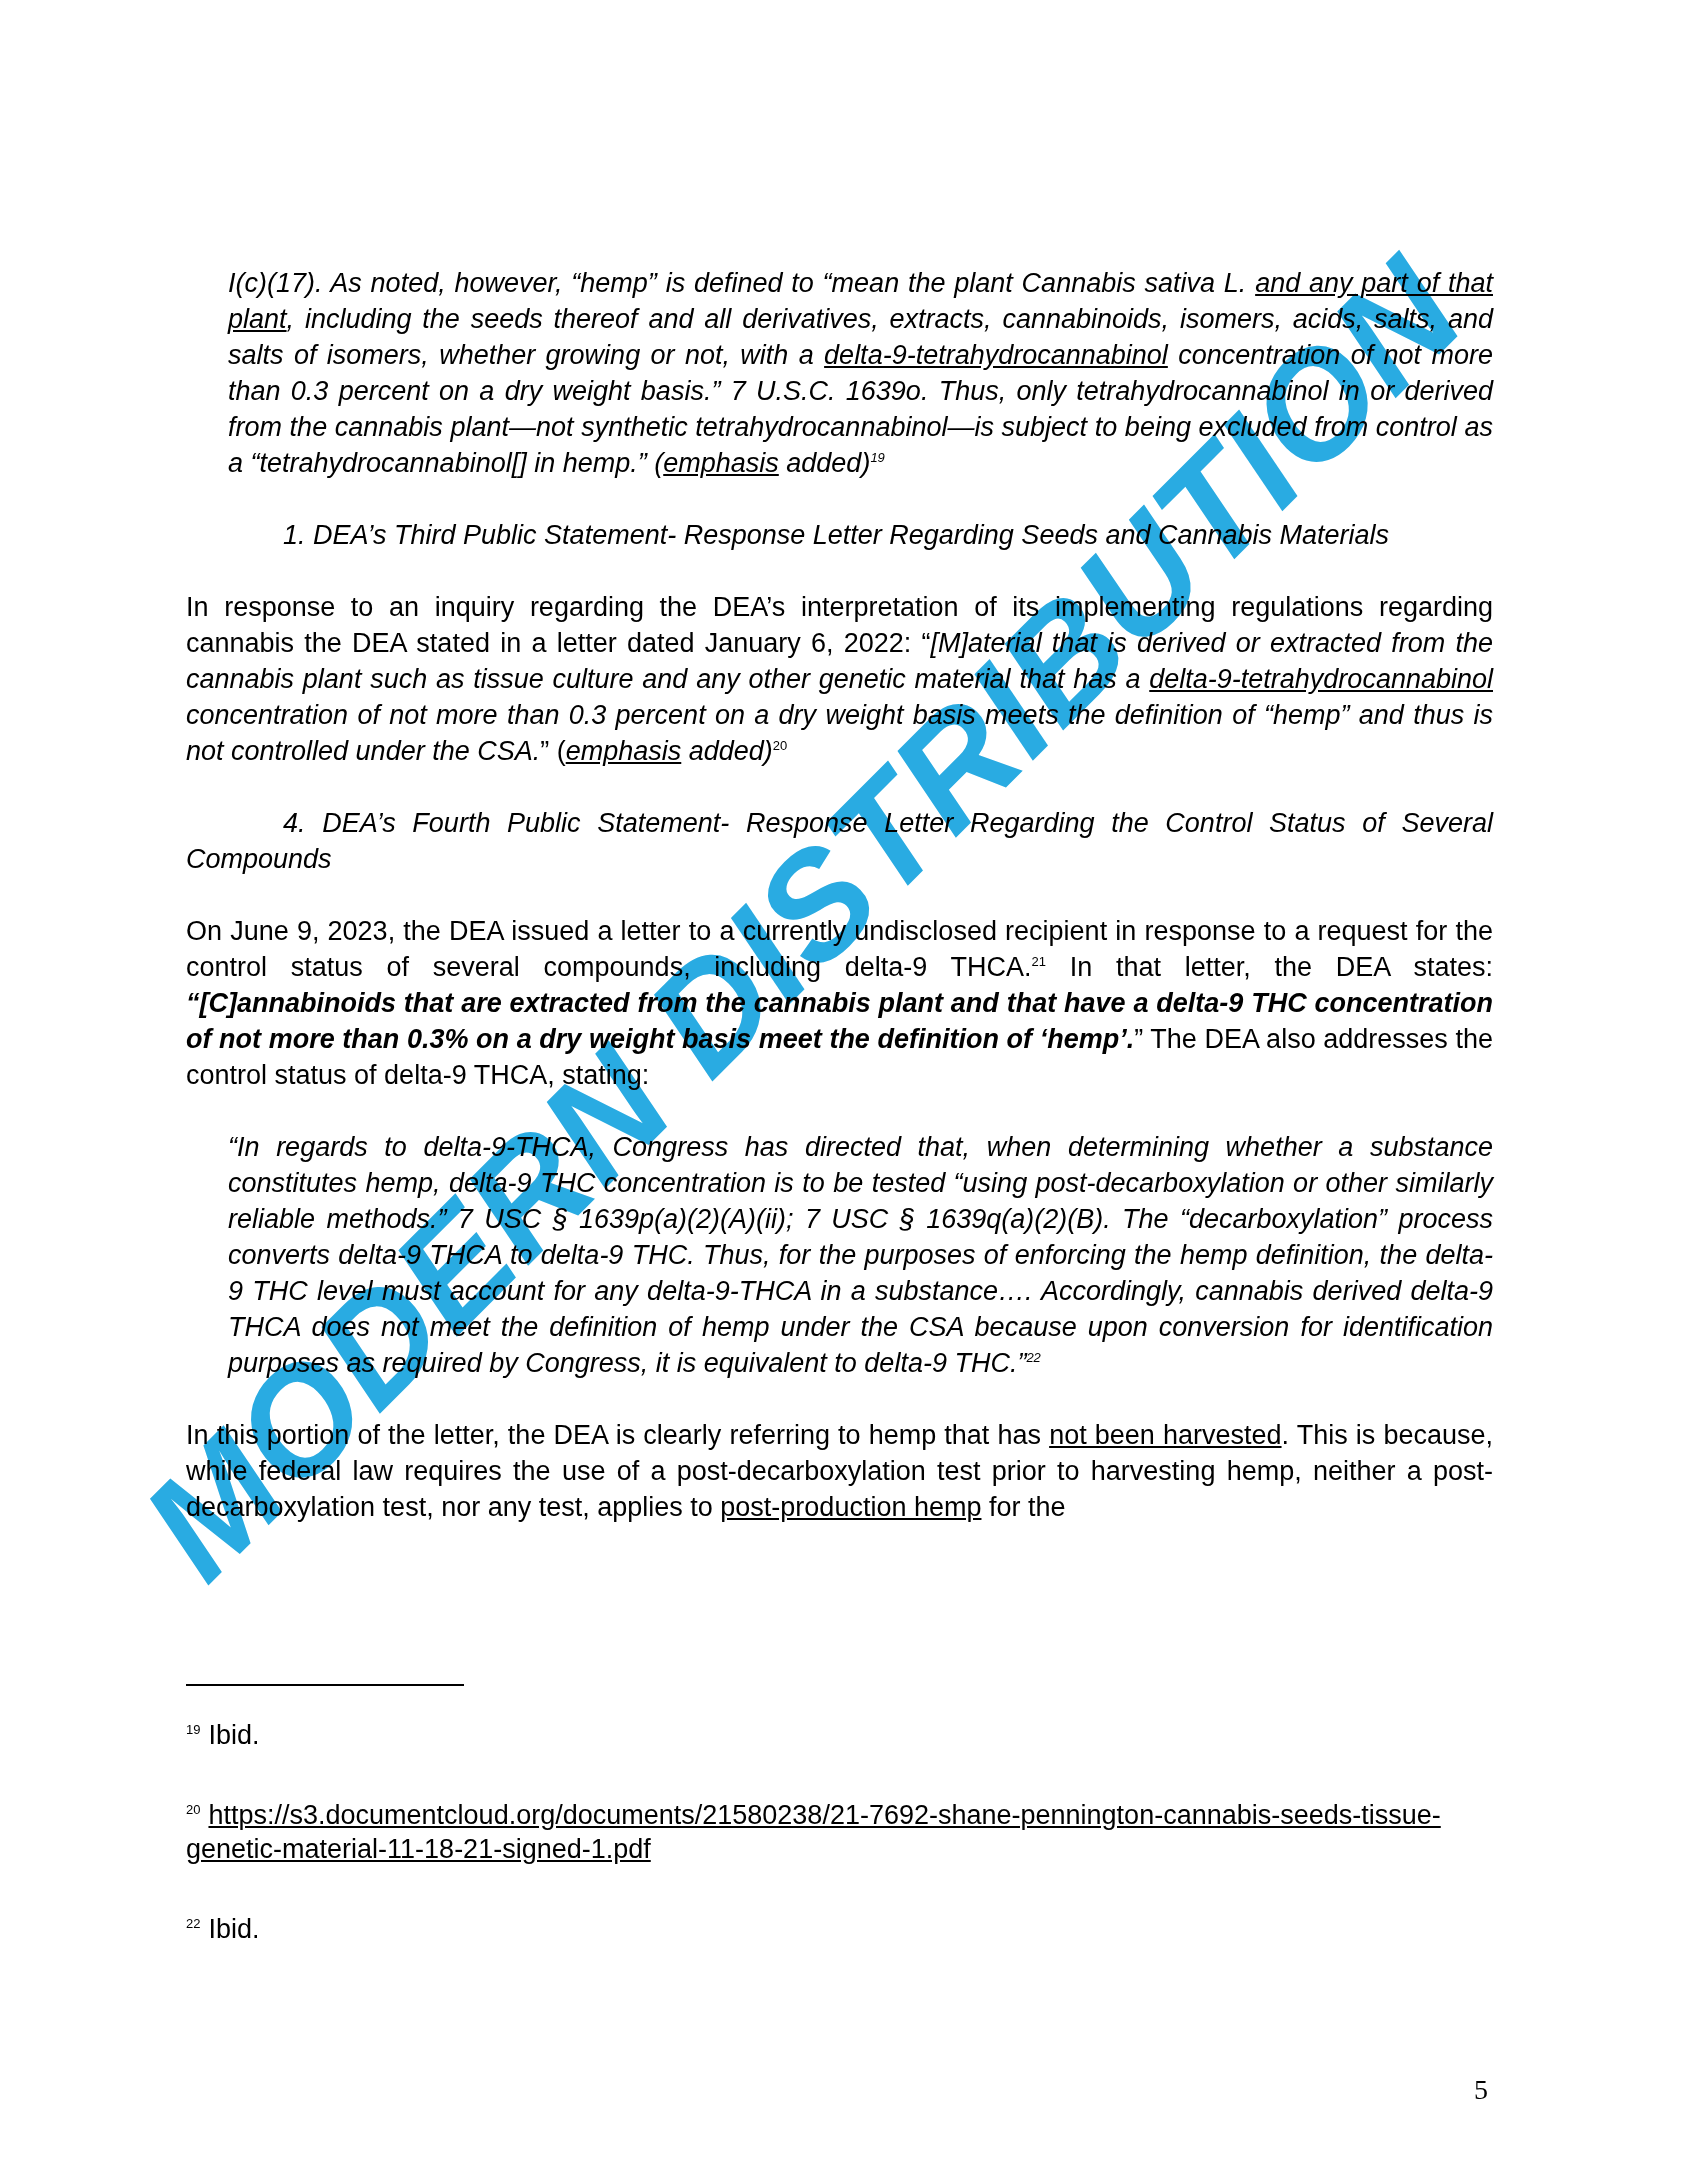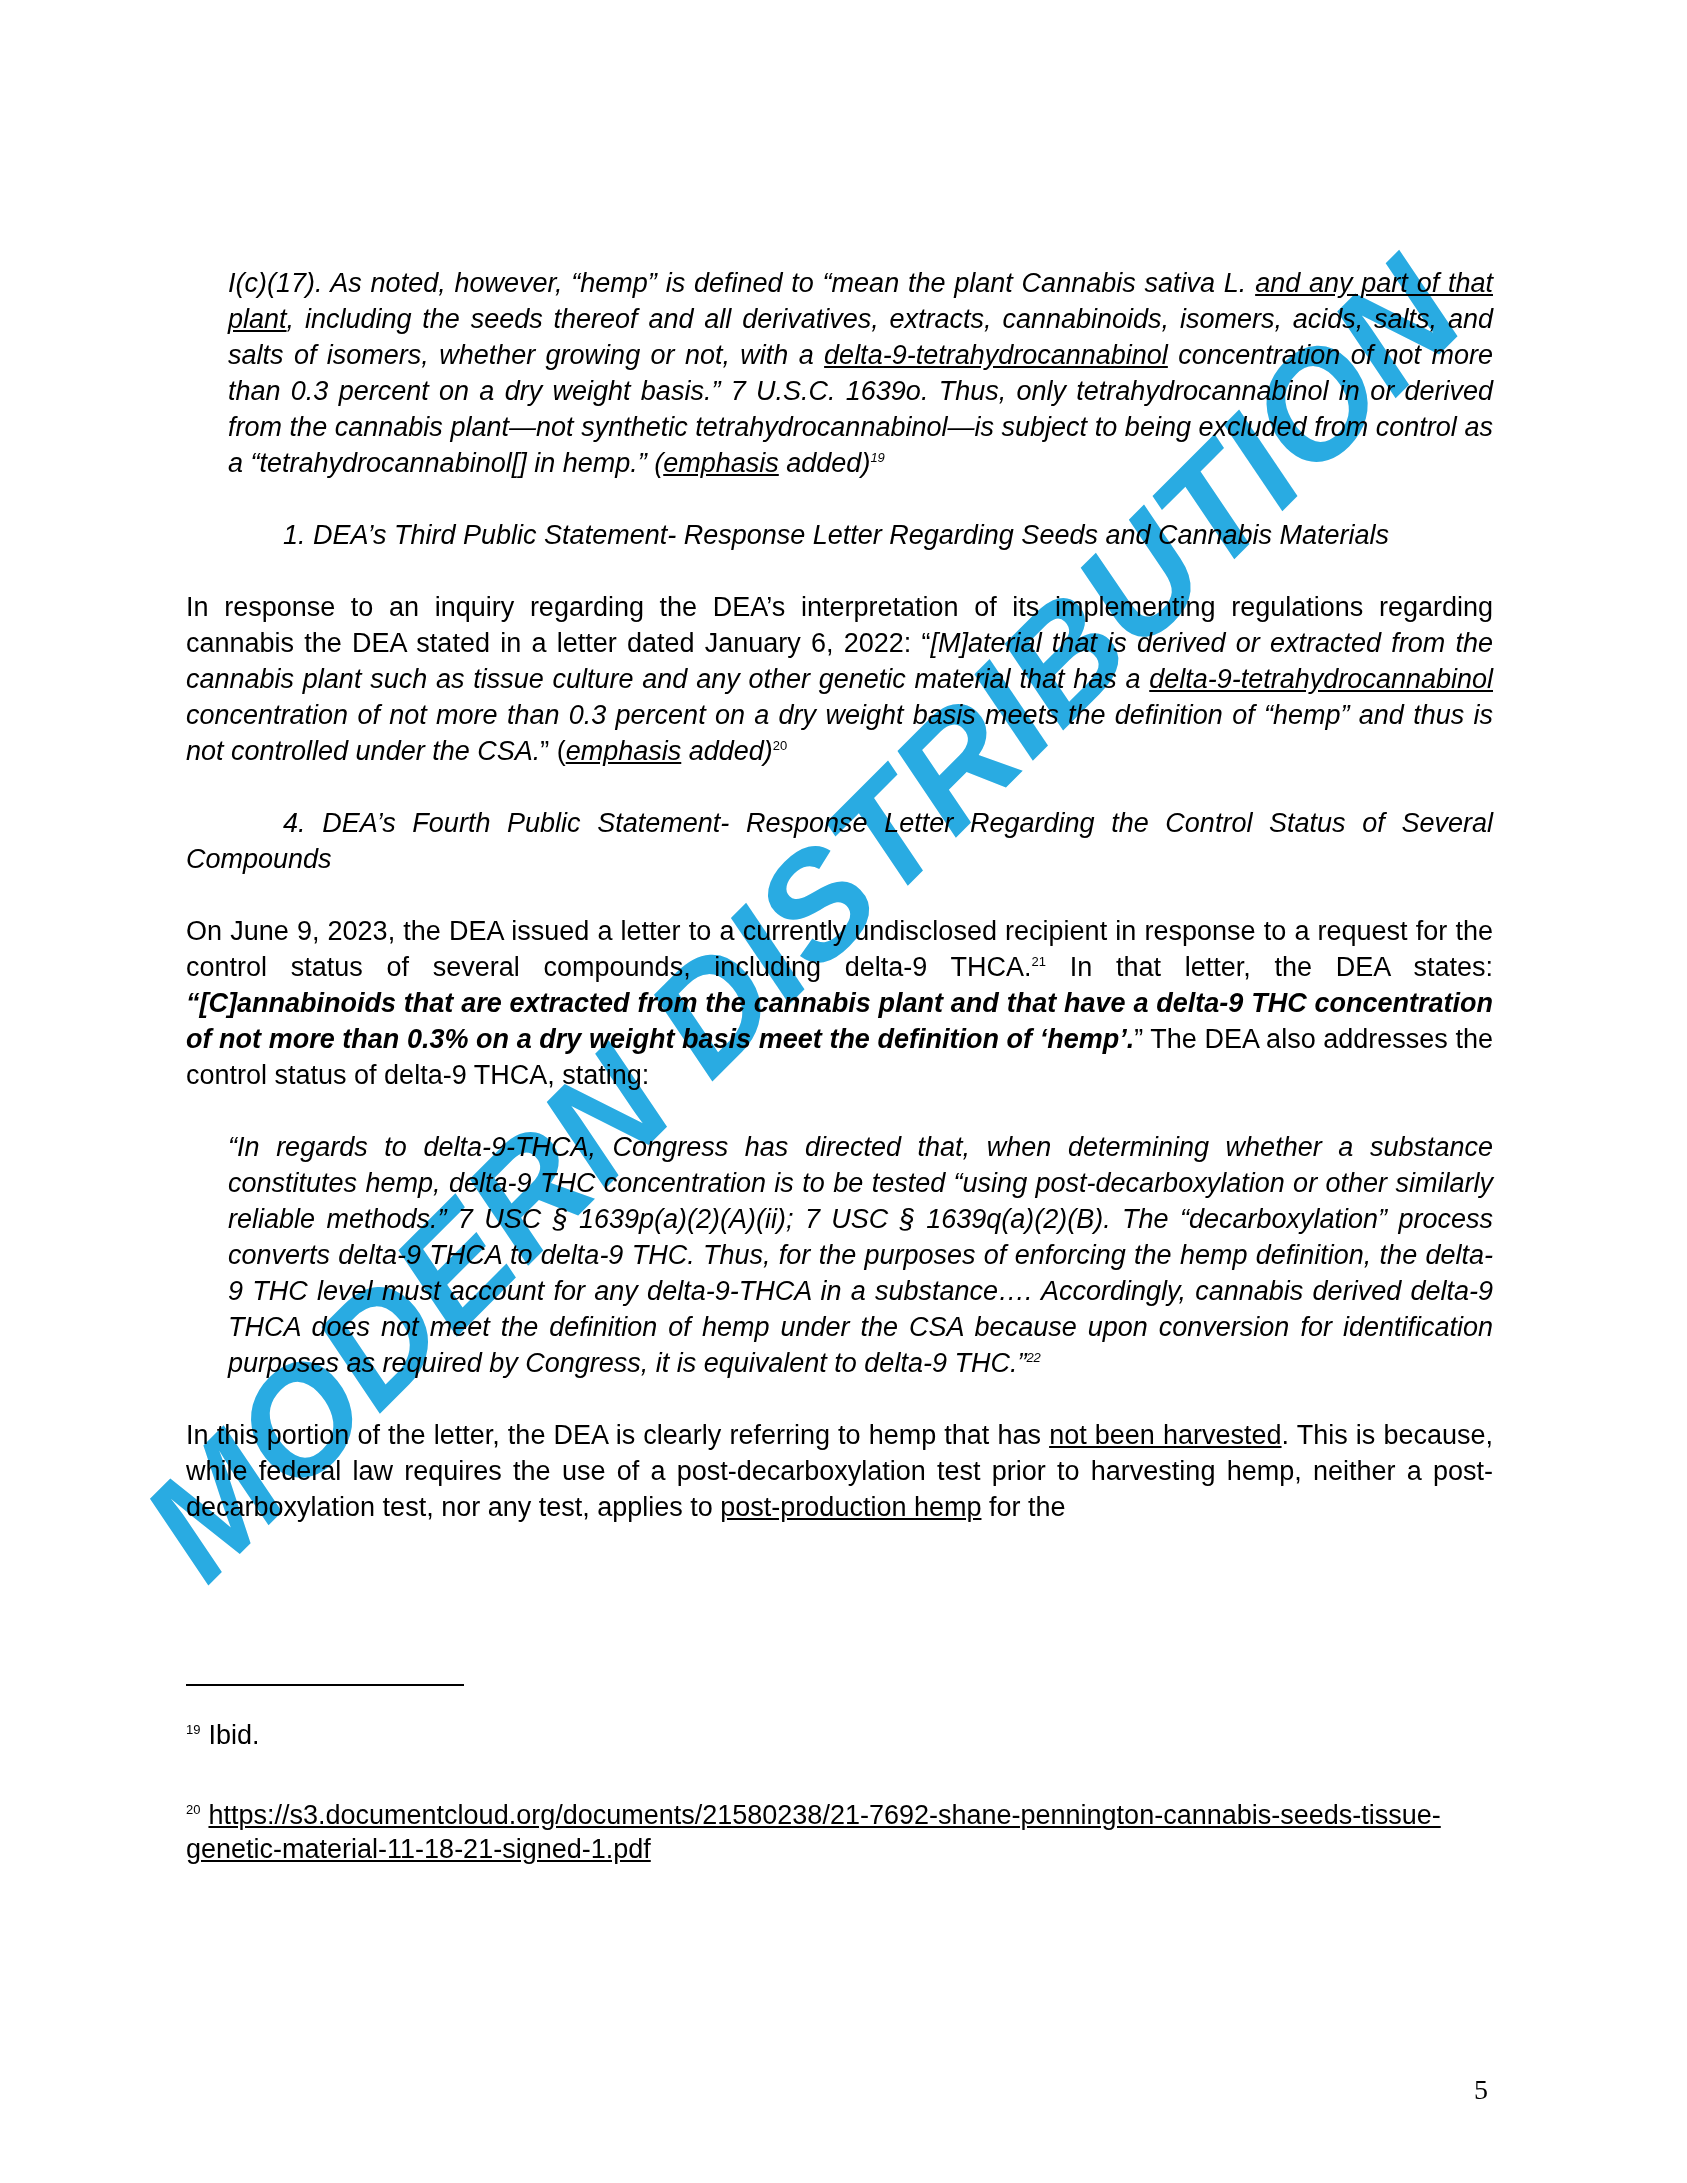--- a/index.html
+++ b/index.html
@@ -106,18 +106,21 @@
 
     <div class="footnote">
       <sup class="fn-marker">19</sup><span><span>Ibid.</span></span>
     </div>
 
     <div class="footnote">
       <sup class="fn-marker">20</sup><span><span style="text-decoration: underline;">https://s3.documentcloud.org/documents/21580238/21-7692-shane-pennington-cannabis-seeds-tissue-genetic-material-11-18-21-signed-1.pdf</span></span>
     </div>
 
 
+    <div class="footnote">
+      <sup class="fn-marker">22</sup><span><span>Ibid.</span></span>
+    </div>
   </div>
 
   <div class="page-number">5</div>
 
 </div>
 
 
 </body></html>

